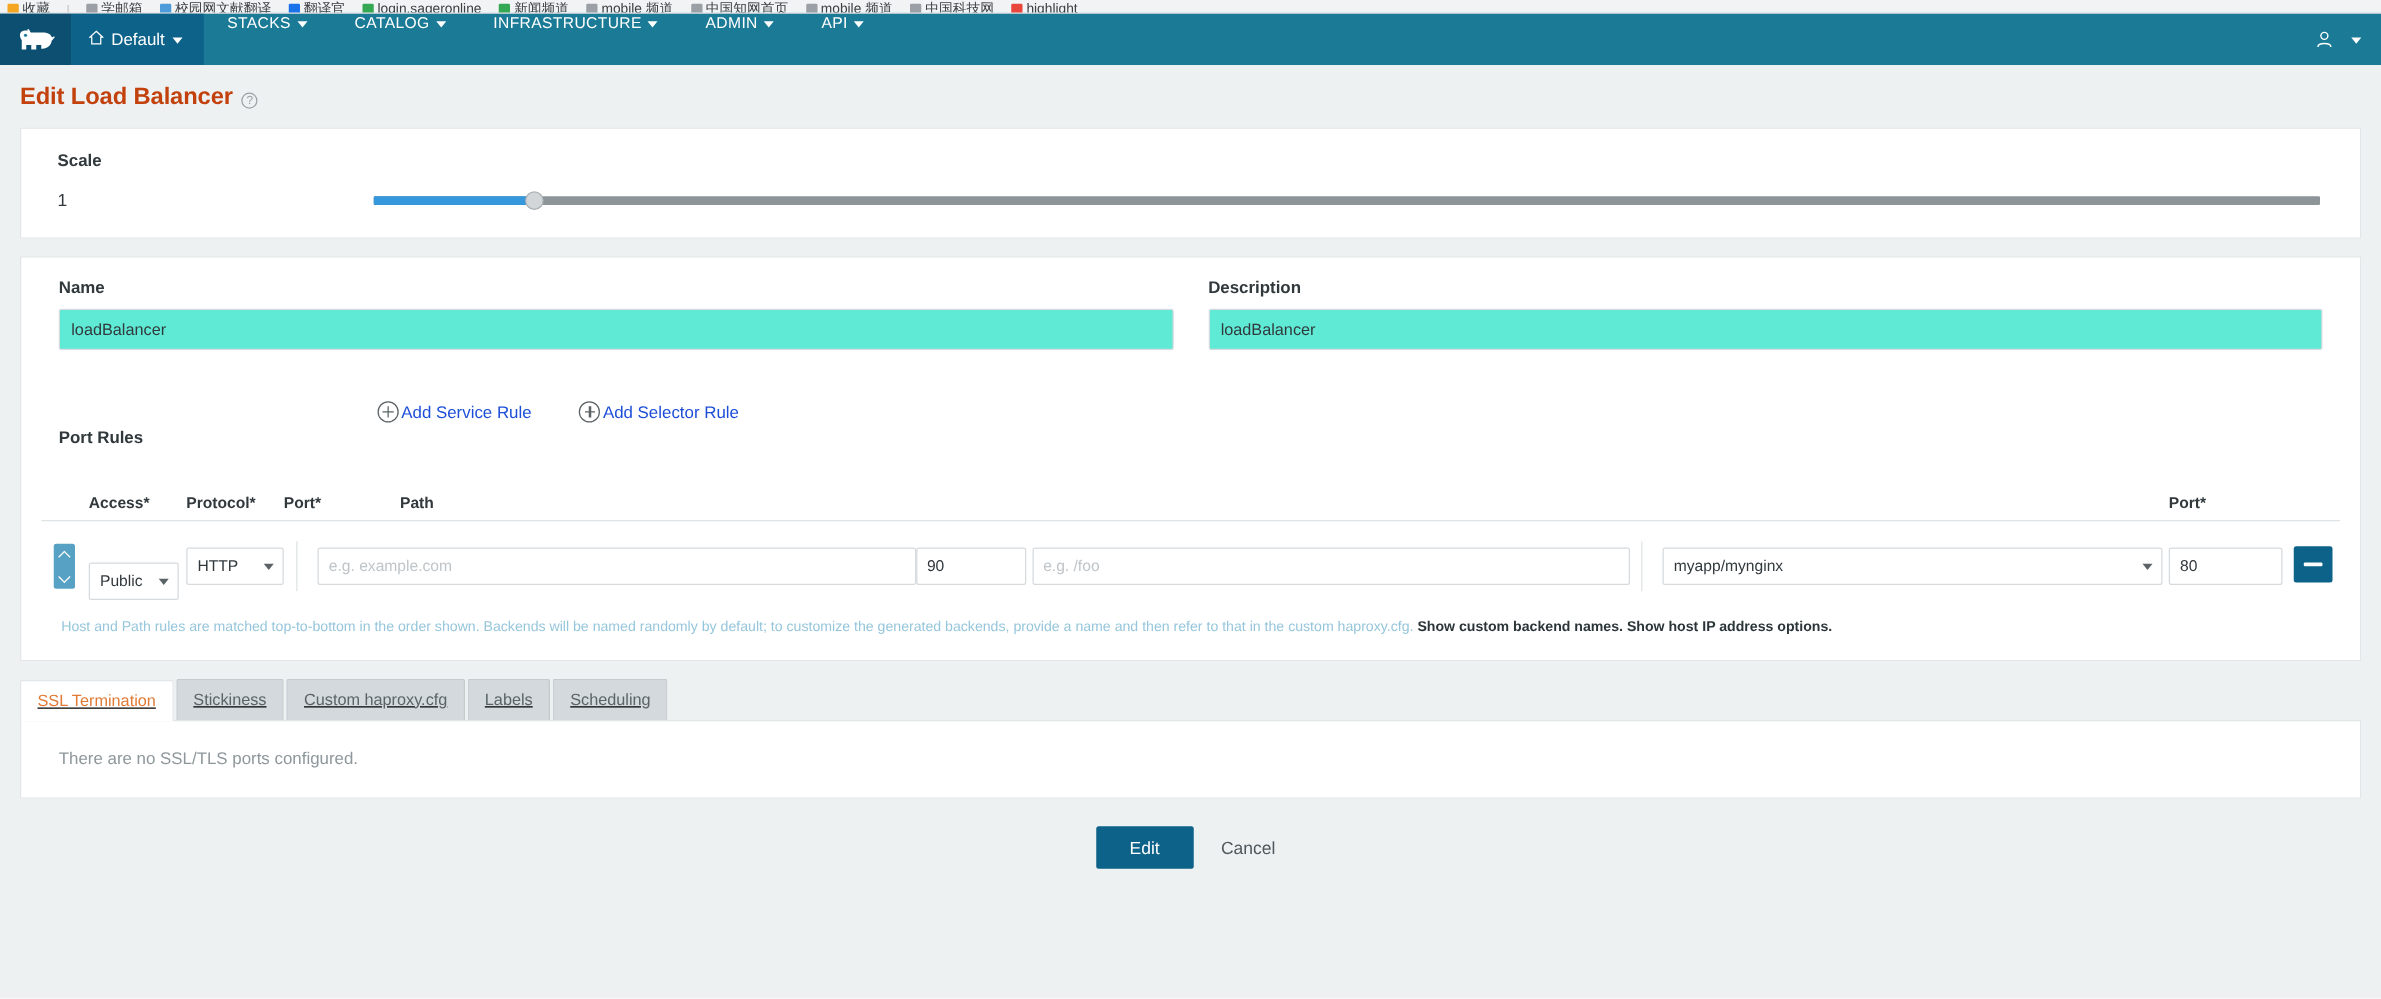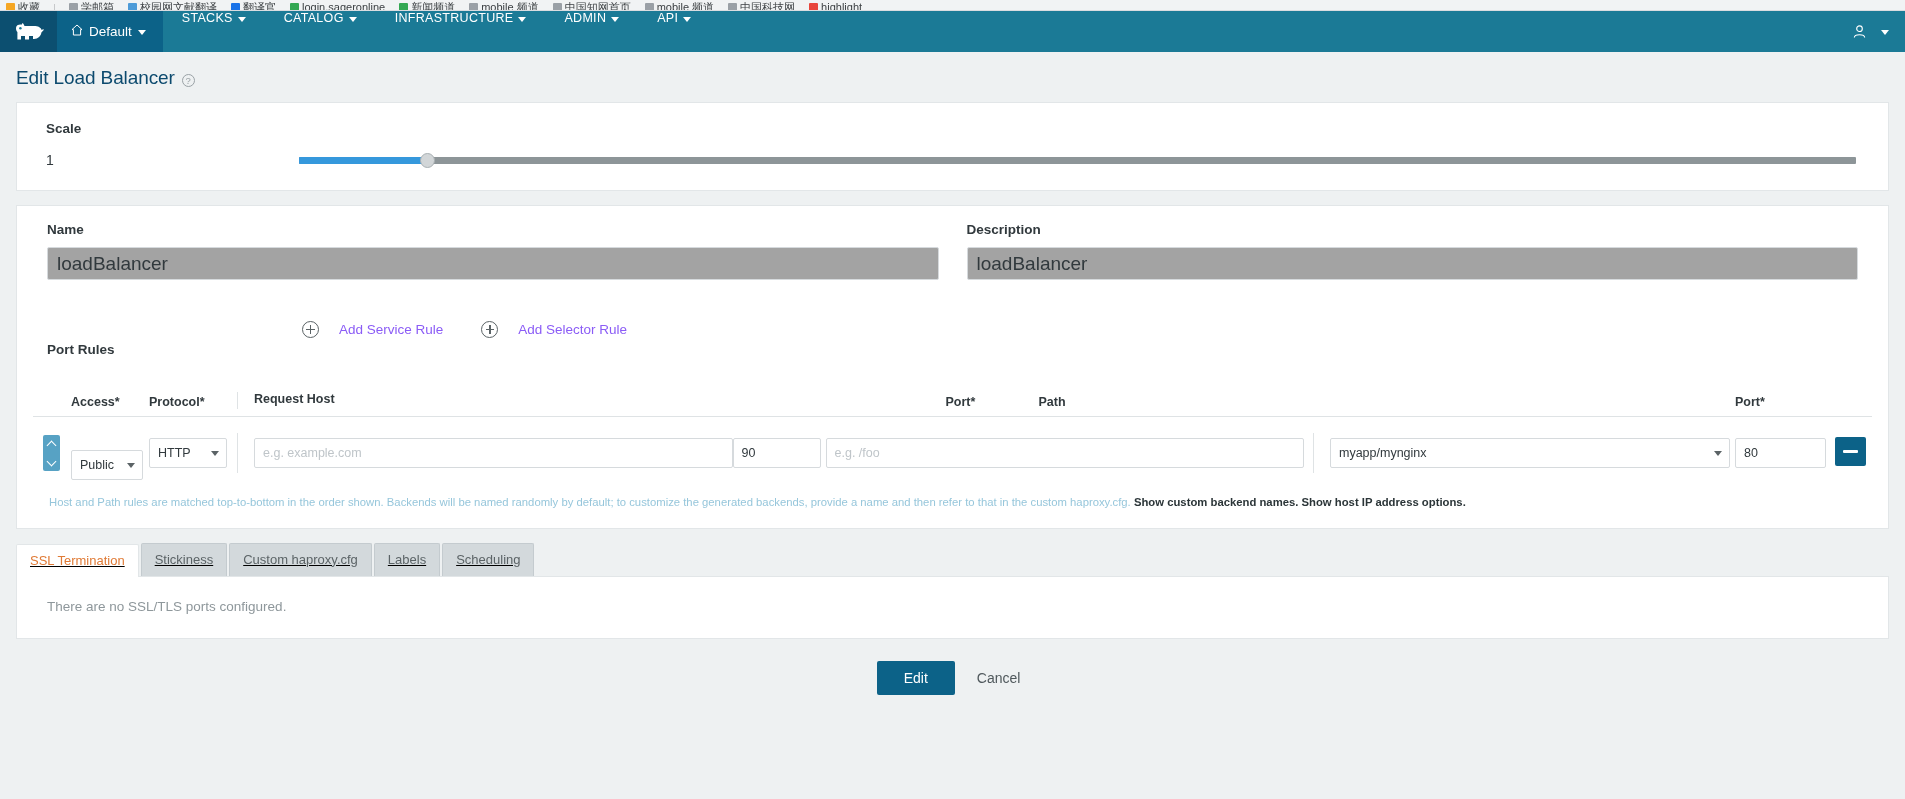--- a/index.html
+++ b/index.html
@@ -86,22 +86,22 @@
 
   
   .page { background: #eef1f2; height: calc(799px - 41px - 11px); overflow: hidden; }
 
   .page-title-row {
     padding: 15px 0 13px 16px;
     display: flex; align-items: center; gap: 7px;
   }
   .page-title {
     font-size: 19px;
-    font-weight: normal;
-    color: #0c4a6e;
+    font-weight: bold;
+    color: #c2410c;
     letter-spacing: -.1px;
   }
   .help-icon {
     width: 13px; height: 13px;
     border: 1px solid #9aa2a6;
     border-radius: 50%;
     color: #9aa2a6;
     font-size: 9.5px;
     line-height: 11px;
     text-align: center;
@@ -156,41 +156,41 @@
   .field-label {
     font-size: 13.5px; font-weight: bold; color: #31393d;
     margin-bottom: 10px;
   }
   .txt-input {
     width: 100%;
     height: 33px;
     border: 1px solid #d6dadd;
     border-radius: 2px;
     padding: 0 9px;
-    font-size: 19px;
+    font-size: 13px;
     color: #31393d;
     font-family: "Liberation Sans", sans-serif;
-    background: #a3a3a3;
+    background: #5eead4;
     outline: none;
   }
   .txt-input::placeholder { color: #b6bdc1; }
 
   
   .port-rules-head {
     display: flex; align-items: center;
     padding: 22px 30px 0 30px;
     gap: 0;
   }
   .port-rules-title {
     font-size: 13.5px; font-weight: bold; color: #31393d;
     width: 255px; flex: 0 0 auto; margin-top: 40px;
   }
   .add-link {
-    display: flex; align-items: center; gap: 20px;
-    color: #8b5cf6; font-size: 13.5px; cursor: pointer;
+    display: flex; align-items: center; gap: 2px;
+    color: #1d4ed8; font-size: 13.5px; cursor: pointer;
     margin-right: 38px;
   }
   .plus-circle {
     width: 17px; height: 17px;
     border: 1.3px solid #5b6366;
     border-radius: 50%;
     position: relative;
     flex: 0 0 auto;
   }
   .plus-circle:before, .plus-circle:after {
@@ -495,21 +495,20 @@
         <span>Add Selector Rule</span>
       </div>
     </div>
 
     <div class="rules-table">
 
       <div class="rules-header">
         <div class="col col-ord"></div>
         <div class="col col-access">Access*</div>
         <div class="col col-proto">Protocol*</div>
-        <div class="col col-host">Request Host</div>
         <div class="col col-port1">Port*</div>
         <div class="col col-path">Path</div>
         <div class="col col-port2">Port*</div>
         <div class="col col-del"></div>
       </div>
 
       <div class="rules-row">
         <div class="col-ord">
           <div class="ord-ctl">
             <span class="chev up"></span>

